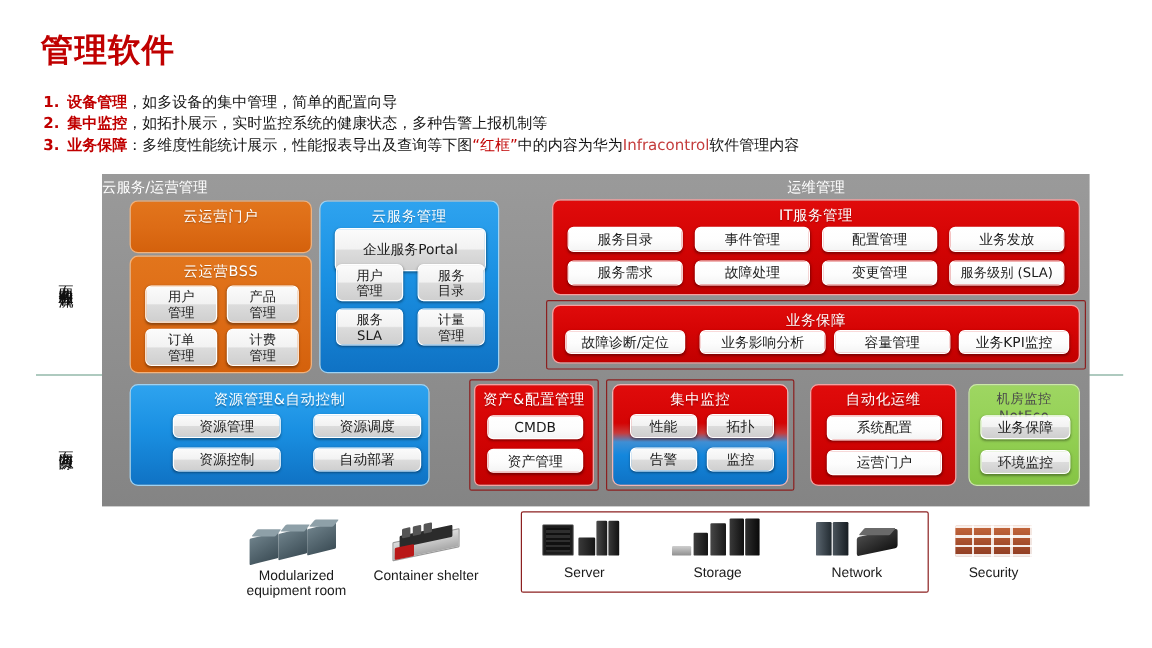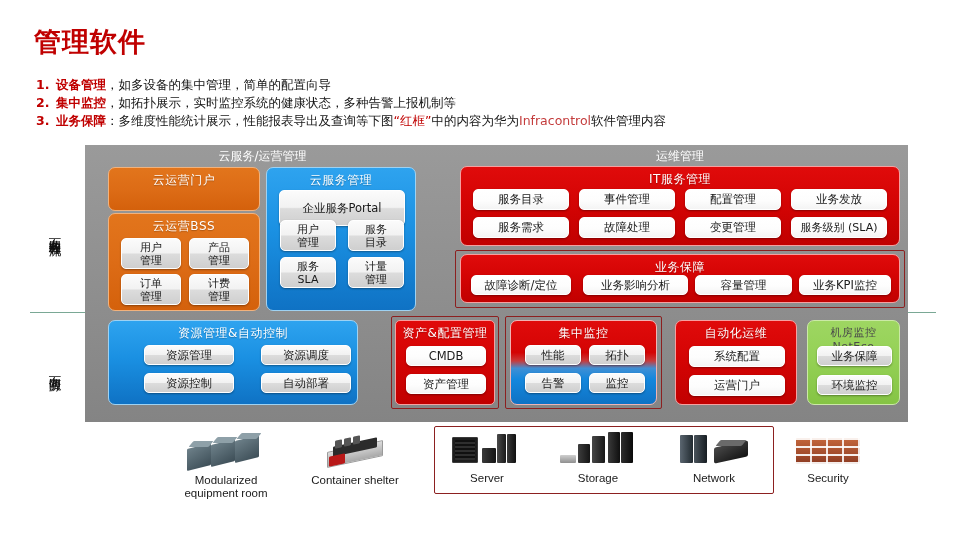--- a/index.html
+++ b/index.html
@@ -121,21 +121,21 @@
       <span><span class="lead">业务保障</span><span class="rest">：多维度性能统计展示，性能报表导出及查询等下图</span><span class="hl">“红框”</span><span class="rest">中的内容为华为</span><span class="brandred">Infracontrol</span><span class="rest">软件管理内容</span></span>
     </div>
   </div>
 
   <div class="vlabel" id="vlabel-business">面向业务和流程</div>
   <div class="vlabel" id="vlabel-resource">面向资源</div>
   <div class="divider-line"></div>
 
   <div class="panel-gray">
 
-    <div style="position:absolute;left:0;top:3px;width:355px;text-align:center;font-size:12px;color:#fff;">云服务/运营管理</div>
+    <div style="position:absolute;left:0;top:3px;width:355px;font-size:12px;color:#fff;">云服务/运营管理</div>
 
     <div class="card orange" style="left:23px;top:22px;width:152px;height:44px;">
       <div class="hdr">云运营门户</div>
     </div>
 
     <div class="card orange" style="left:23px;top:68px;width:152px;height:98px;">
       <div class="hdr">云运营BSS</div>
       <div class="pill small" style="left:12px;top:24px;width:60px;height:31px;white-space:pre-line;">用户
 管理</div>
       <div class="pill small" style="left:80px;top:24px;width:60px;height:31px;white-space:pre-line;">产品
@@ -213,21 +213,21 @@
     </div>
 
     <div class="card green" style="left:722px;top:175px;width:93px;height:85px;">
       <div class="hdr" style="color:#4a4a4a;text-shadow:none;font-size:11px;">机房监控 NetEco</div>
       <div class="pill" style="left:9px;top:25px;width:75px;height:20px;">业务保障</div>
       <div class="pill" style="left:9px;top:54px;width:75px;height:20px;">环境监控</div>
     </div>
 
   </div>
 
-  <div class="icon-item" style="left:167px;top:432px;width:118px;">
+  <div class="icon-item" style="left:188px;top:432px;width:118px;">
     <div class="icon-art" style="width:86px;height:40px;">
       <div class="blk" style="left:4px;top:14px;width:24px;height:22px;background:linear-gradient(160deg,#6d8089,#3d4e57);transform:skewY(-14deg);"></div>
       <div class="blk" style="left:28px;top:10px;width:24px;height:22px;background:linear-gradient(160deg,#6d8089,#3d4e57);transform:skewY(-14deg);"></div>
       <div class="blk" style="left:52px;top:6px;width:24px;height:22px;background:linear-gradient(160deg,#6d8089,#3d4e57);transform:skewY(-14deg);"></div>
       <div class="blk" style="left:8px;top:9px;width:20px;height:6px;background:#8ea0a8;transform:skewX(-40deg);"></div>
       <div class="blk" style="left:32px;top:5px;width:20px;height:6px;background:#8ea0a8;transform:skewX(-40deg);"></div>
       <div class="blk" style="left:56px;top:1px;width:20px;height:6px;background:#8ea0a8;transform:skewX(-40deg);"></div>
     </div>
     <div class="cap" style="white-space:pre-line;">Modularized
 equipment room</div>

